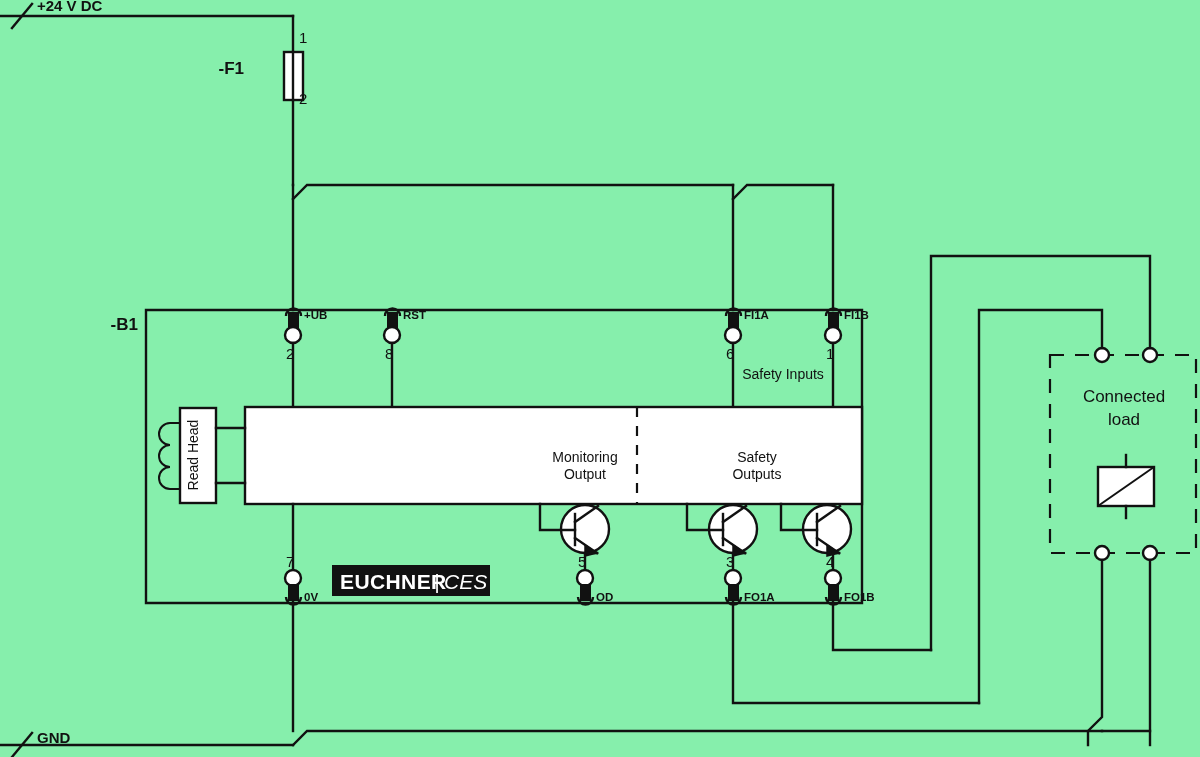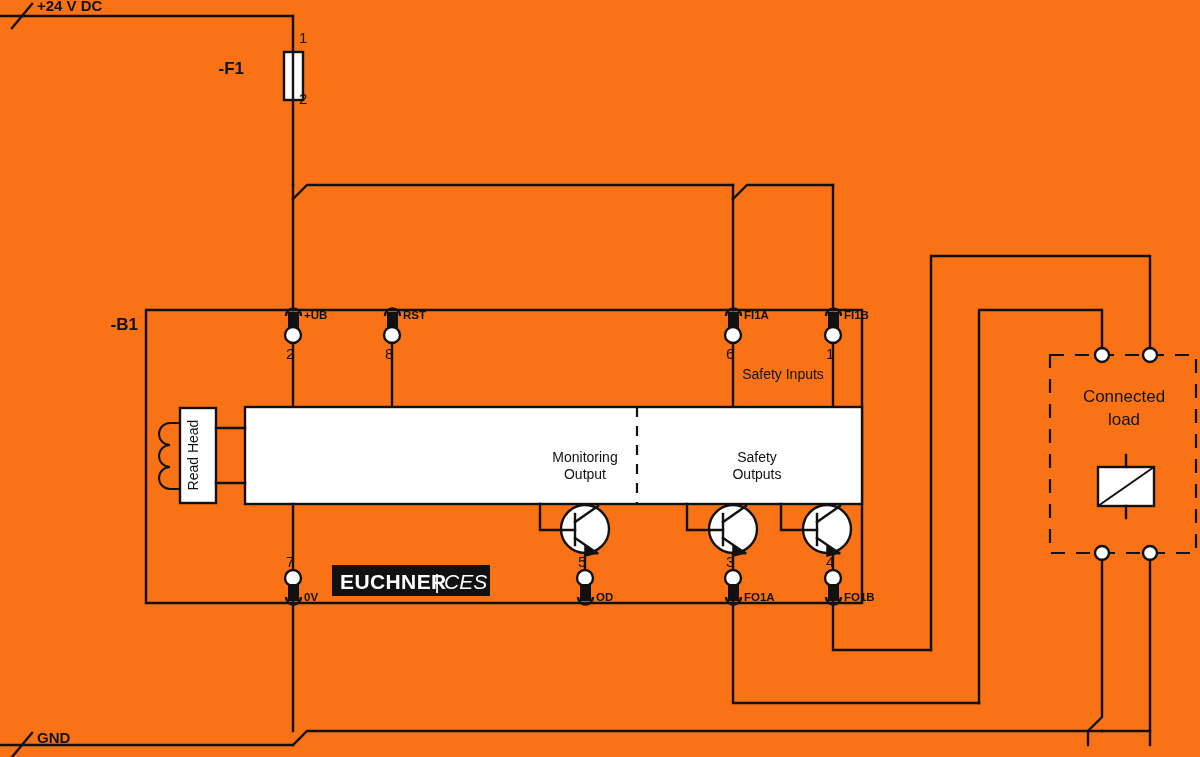--- a/index.html
+++ b/index.html
@@ -1,18 +1,18 @@
 <!DOCTYPE html>
 <html><head>
 <meta charset="utf-8">
 <style>
   html,body{margin:0;padding:0;background:#ffffff;}
   body{width:1200px;height:757px;overflow:hidden;
        font-family:"Liberation Sans", sans-serif;}
-  #sheet{position:relative;width:1200px;height:757px;background:#f97316;}
+  #sheet{position:relative;width:1200px;height:757px;background:#86efac;}
   svg{display:block;}
   .wire{stroke:#111;stroke-width:2.4;fill:none;stroke-linecap:square;}
   .wire-thin{stroke:#111;stroke-width:2;fill:none;}
   .box{stroke:#111;stroke-width:2.4;fill:none;}
   .boxfill{stroke:#111;stroke-width:2.4;fill:#fff;}
   .dashbox{stroke:#111;stroke-width:2.2;fill:none;stroke-dasharray:14 11;}
   .dashline{stroke:#111;stroke-width:2.2;fill:none;stroke-dasharray:10 9;}
   .termcap{fill:#111;stroke:none;}
   .termarc{stroke:#111;stroke-width:2.4;fill:none;}
   .termcircle{stroke:#111;stroke-width:2.4;fill:#fff;}

